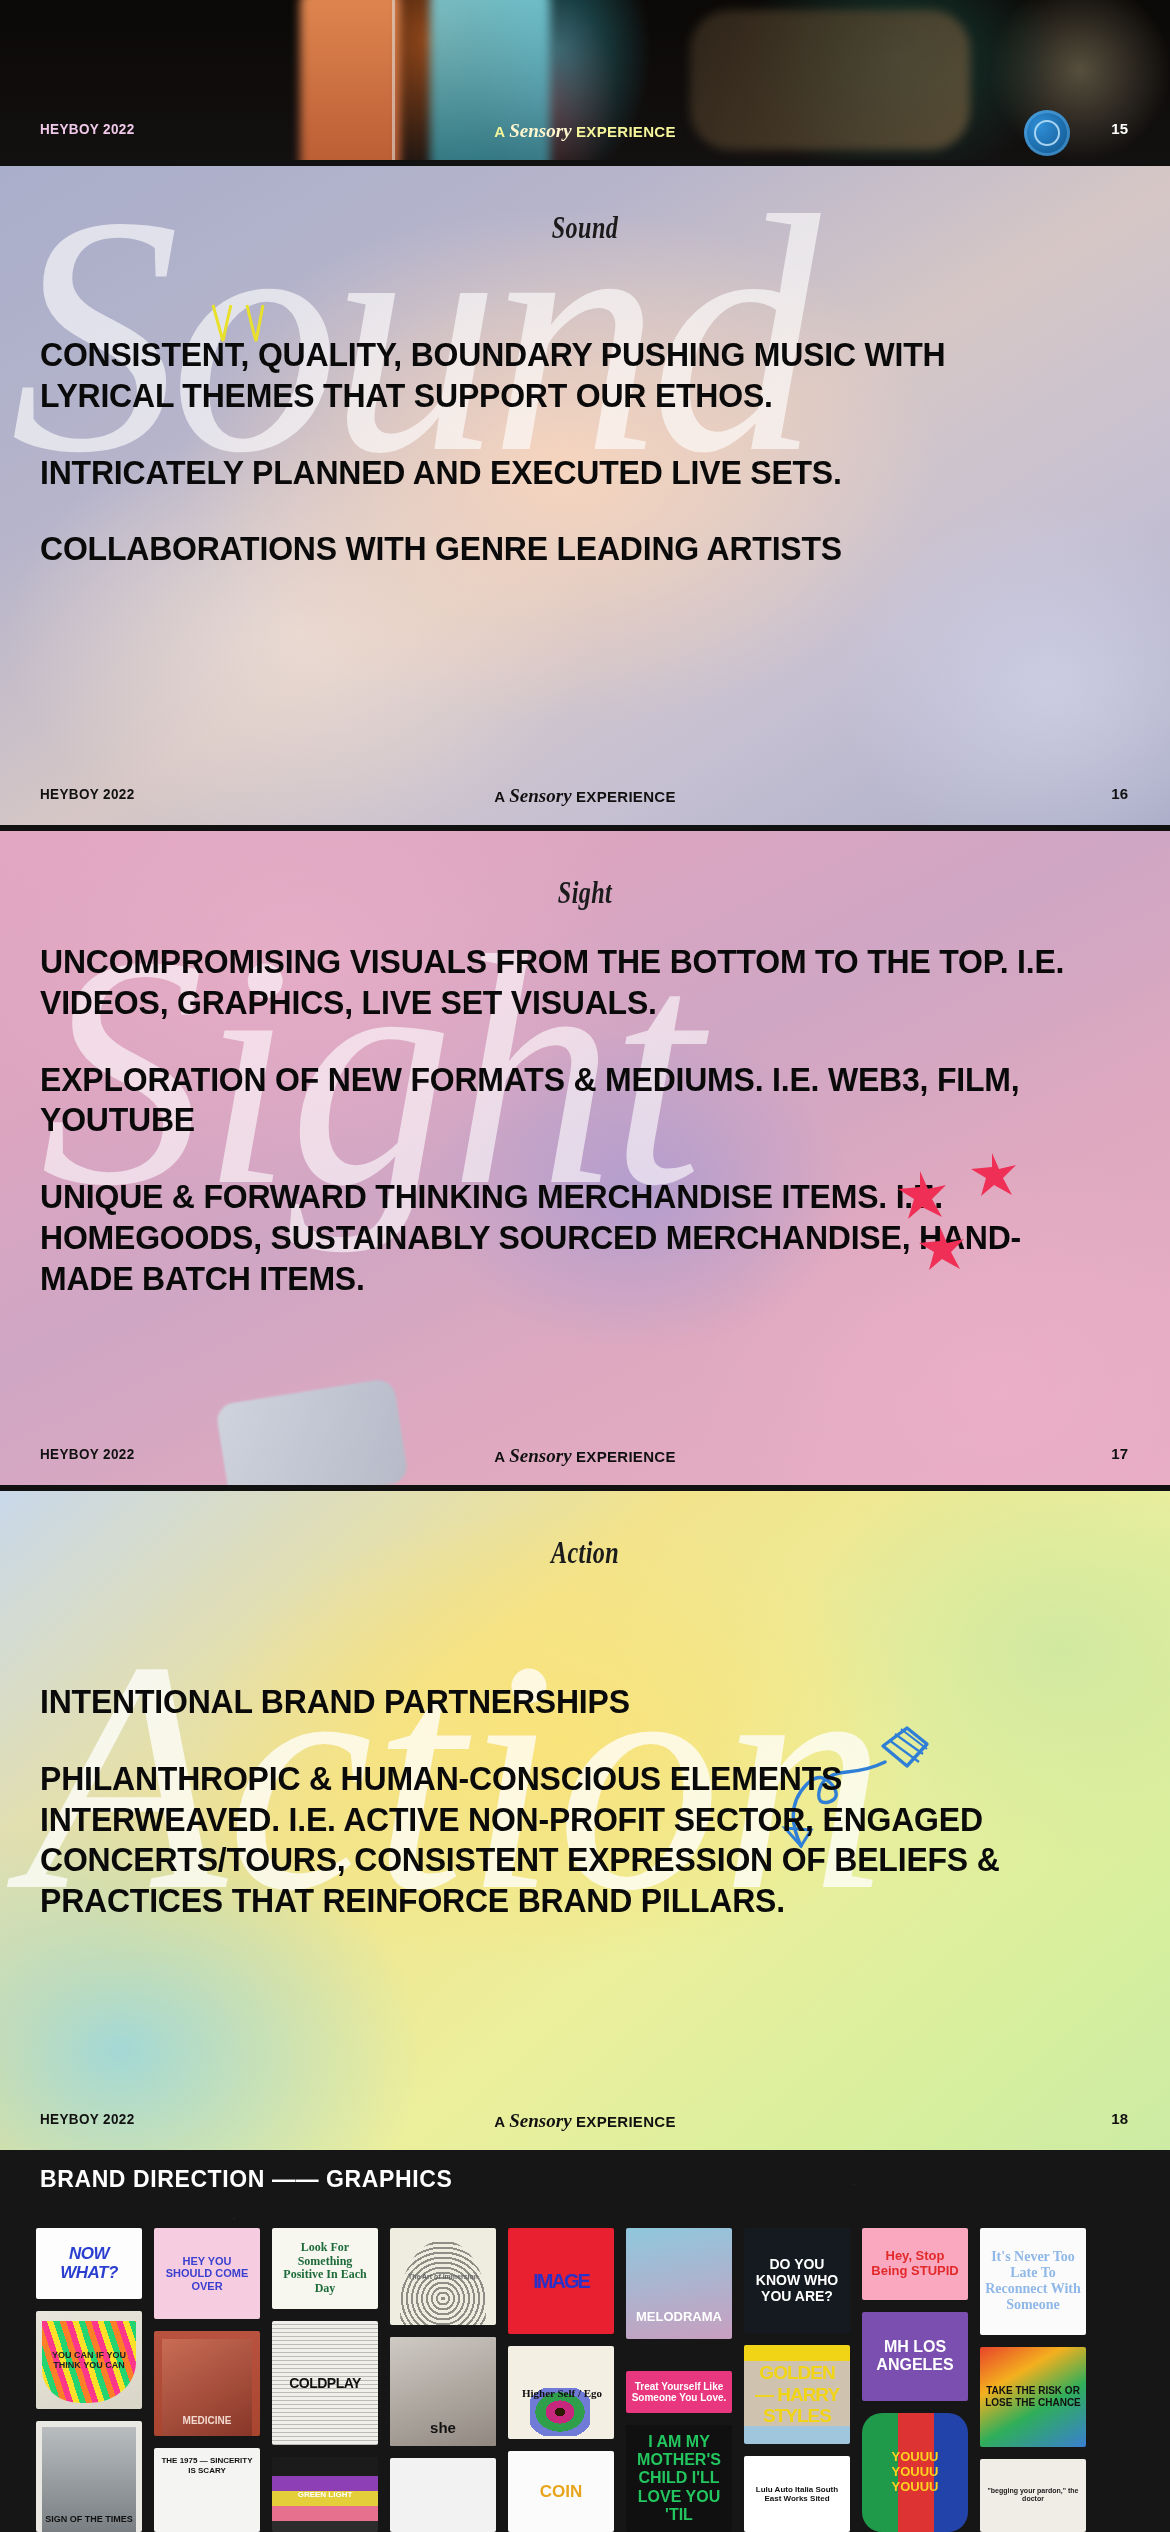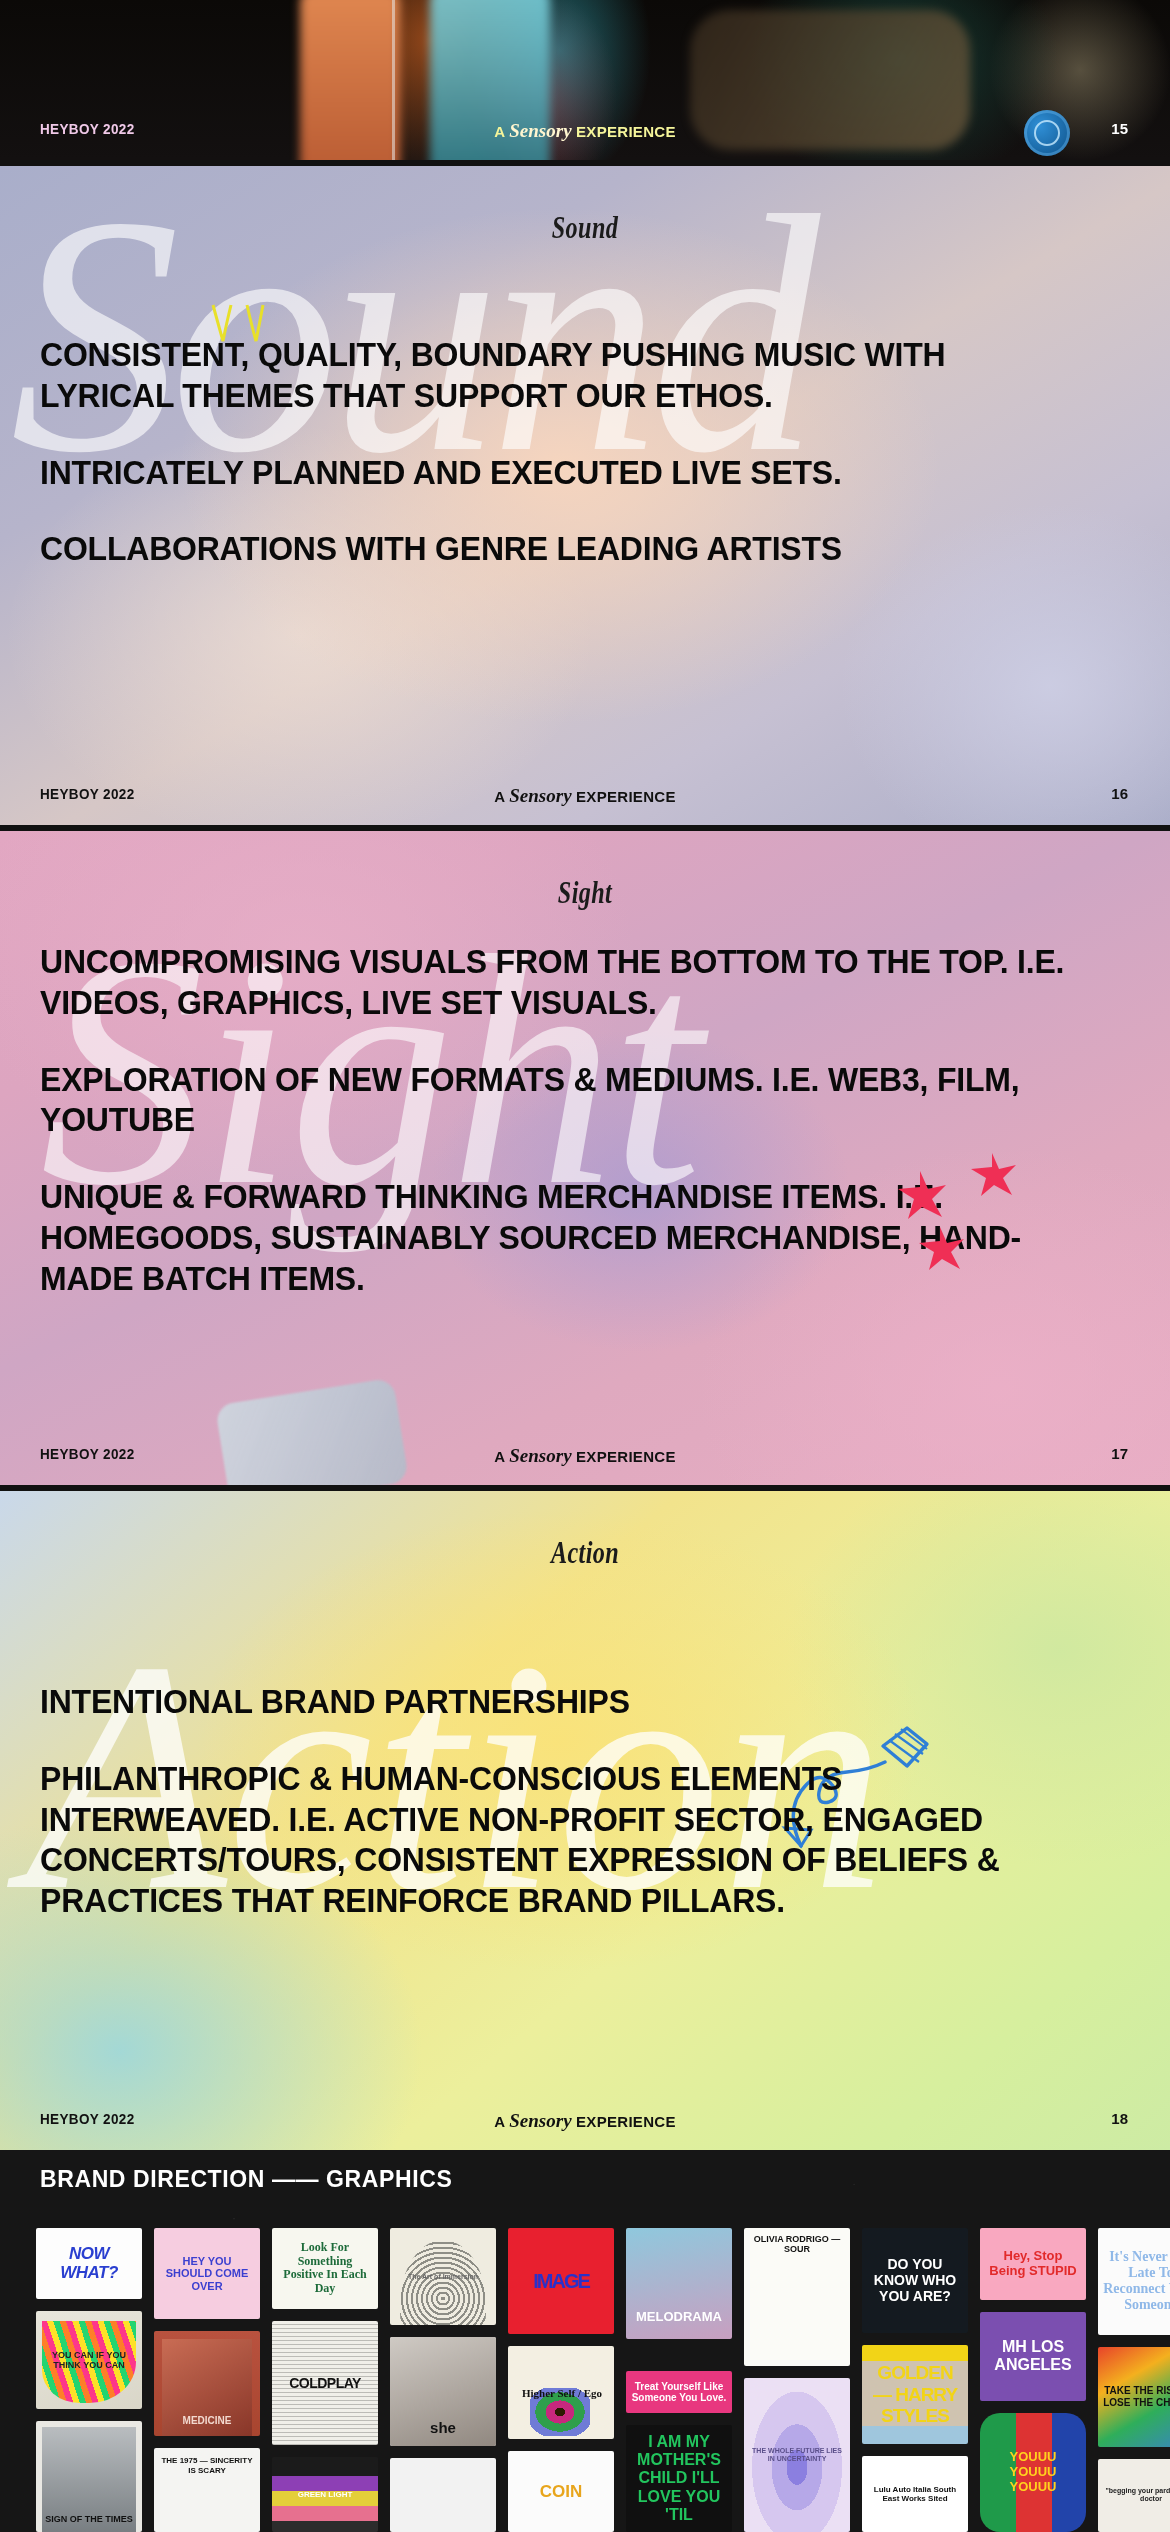--- a/index.html
+++ b/index.html
@@ -397,28 +397,20 @@
             <span style="position: relative; z-index: 2;">MELODRAMA</span>
           </div>
           <div class="card p-treat">
             <span style="position: relative; z-index: 2;">Treat Yourself Like Someone You Love.</span>
           </div>
           <div class="card p-iam">
             <span style="position: relative; z-index: 2;">I AM MY MOTHER'S CHILD I'LL LOVE YOU 'TIL</span>
           </div>
         </div>
         <div class="mcol">
-          <div class="card p-olivia">
-            <span style="position: relative; z-index: 2;">OLIVIA RODRIGO — SOUR</span>
-          </div>
-          <div class="card p-blur">
-            <span style="position: relative; z-index: 2;">THE WHOLE FUTURE LIES IN UNCERTAINTY</span>
-          </div>
-        </div>
-        <div class="mcol">
           <div class="card p-doyou">
             <span style="position: relative; z-index: 2;">DO YOU KNOW WHO YOU ARE?</span>
           </div>
           <div class="card p-golden">
             <span style="position: relative; z-index: 2;">GOLDEN — HARRY STYLES</span>
           </div>
           <div class="card p-lulu">
             <span style="position: relative; z-index: 2;">Lulu Auto Italia South East Works Sited</span>
           </div>
         </div>

